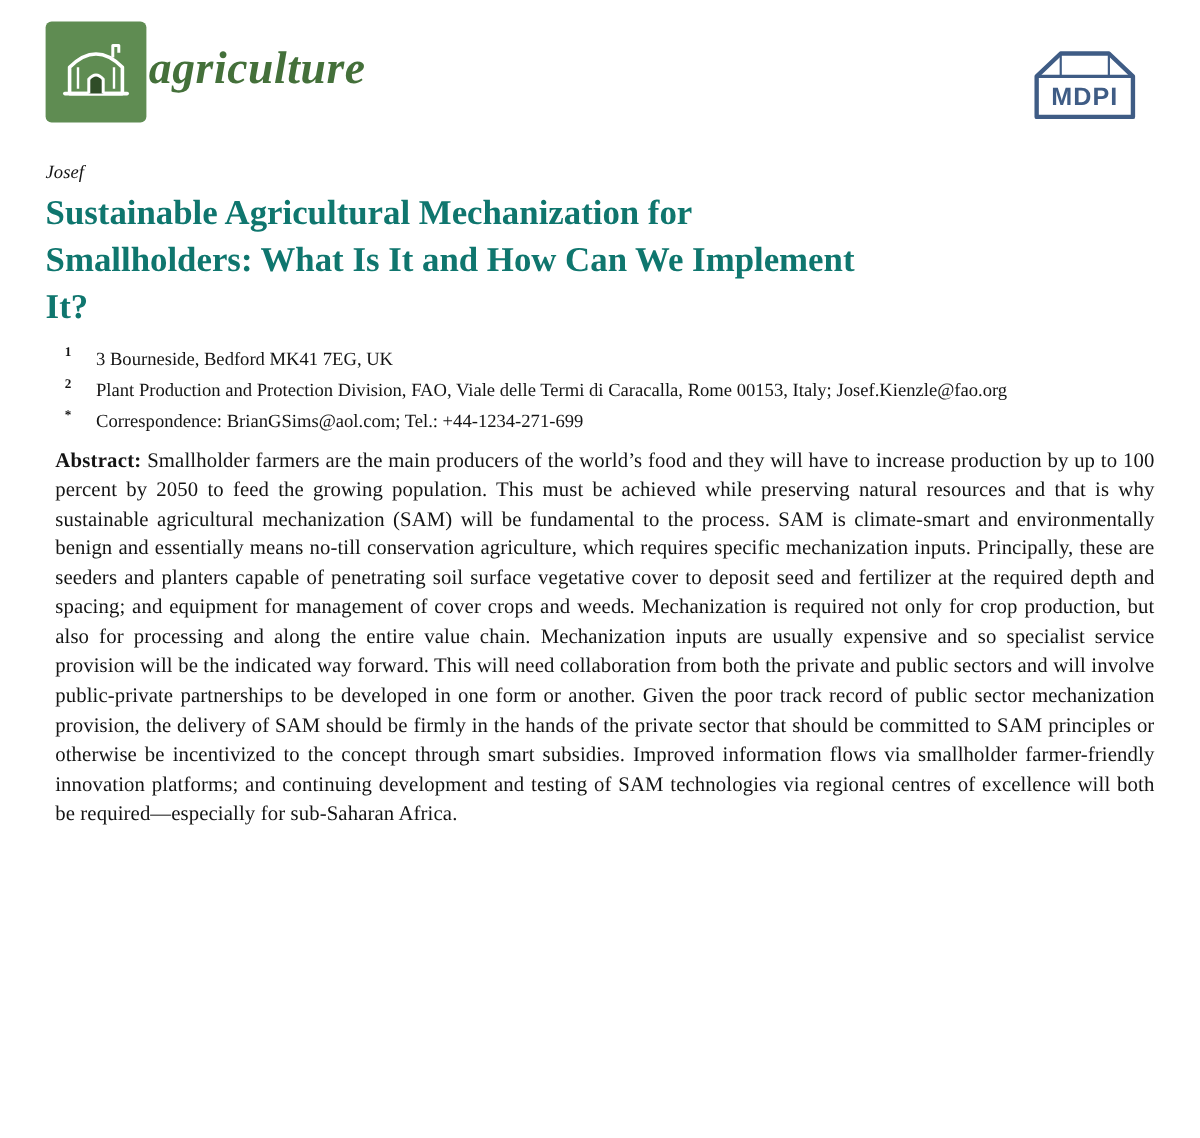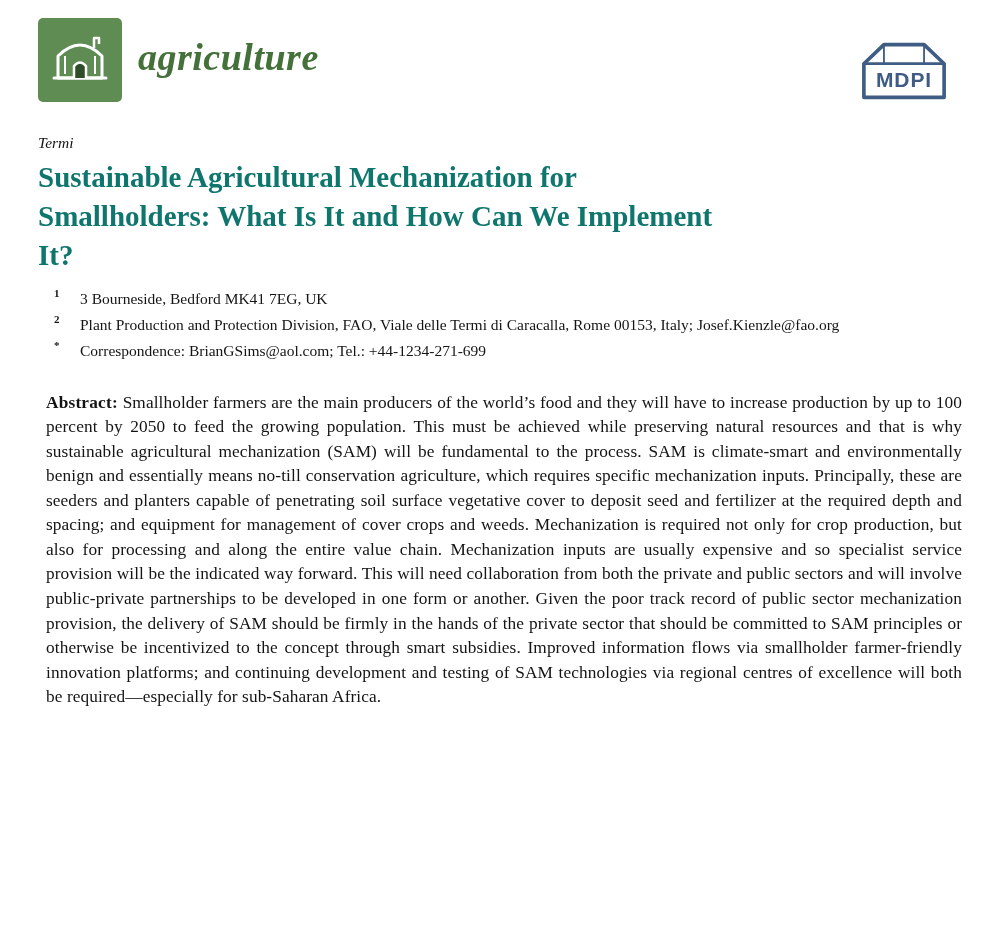--- a/index.html
+++ b/index.html
@@ -15,21 +15,21 @@
     position: relative;
     overflow: hidden;
   }
 
   
   .header {
     display: flex;
     justify-content: space-between;
     align-items: flex-start;
   }
-  .journal-brand { display: flex; align-items: center; gap: 16px; }
+  .journal-brand { display: flex; align-items: center; gap: 2px; }
   .logo-box {
     width: 84px; height: 84px;
     background: #5f8c52;
     border-radius: 5px;
     display: flex; align-items: center; justify-content: center;
     flex: 0 0 auto;
   }
   .journal-name {
     font-style: italic;
     font-weight: bold;
@@ -86,21 +86,21 @@
   
   .editorial {
     margin-top: 18px;
     font-size: 15.5px;
     line-height: 1.55;
     padding-left: 8px;
   }
 
   
   .abstract {
-    margin-top: 28px;
+    margin-top: 8px;
     font-size: 17.3px;
     line-height: 1.42;
     letter-spacing: 0.1px;
     text-align: justify;
     padding-left: 8px;
     max-width: 924px;
   }
   .abstract b { letter-spacing: 0.2px; }
 </style>
 </head>
@@ -130,21 +130,21 @@
         <svg width="92" height="62" viewBox="0 0 100 68" fill="none">
           <path d="M6 26 L28 5 L72 5 L94 26 L94 63 L6 63 Z" stroke="#3f5c85" stroke-width="4" stroke-linejoin="round"></path>
           <path d="M6 26 L94 26" stroke="#3f5c85" stroke-width="3"></path>
           <path d="M28 5 L28 26 M72 5 L72 26" stroke="#3f5c85" stroke-width="2"></path>
           <text x="50" y="52" text-anchor="middle" font-family="Liberation Sans, sans-serif" font-weight="bold" font-size="23" letter-spacing="1" fill="#3f5c85">MDPI</text>
         </svg>
       </span>
     </div>
   </div>
 
-  <div class="article-type">Termi</div>
+  <div class="article-type">Josef</div>
 
   <h1 class="article-title">Sustainable Agricultural Mechanization for Smallholders: What Is It and How Can We Implement It?</h1>
 
 
   <div class="affiliations">
     <div class="aff-row">
       <span class="aff-marker">1</span>
       <span class="aff-text">3 Bourneside, Bedford MK41 7EG, UK</span>
     </div>
     <div class="aff-row">

